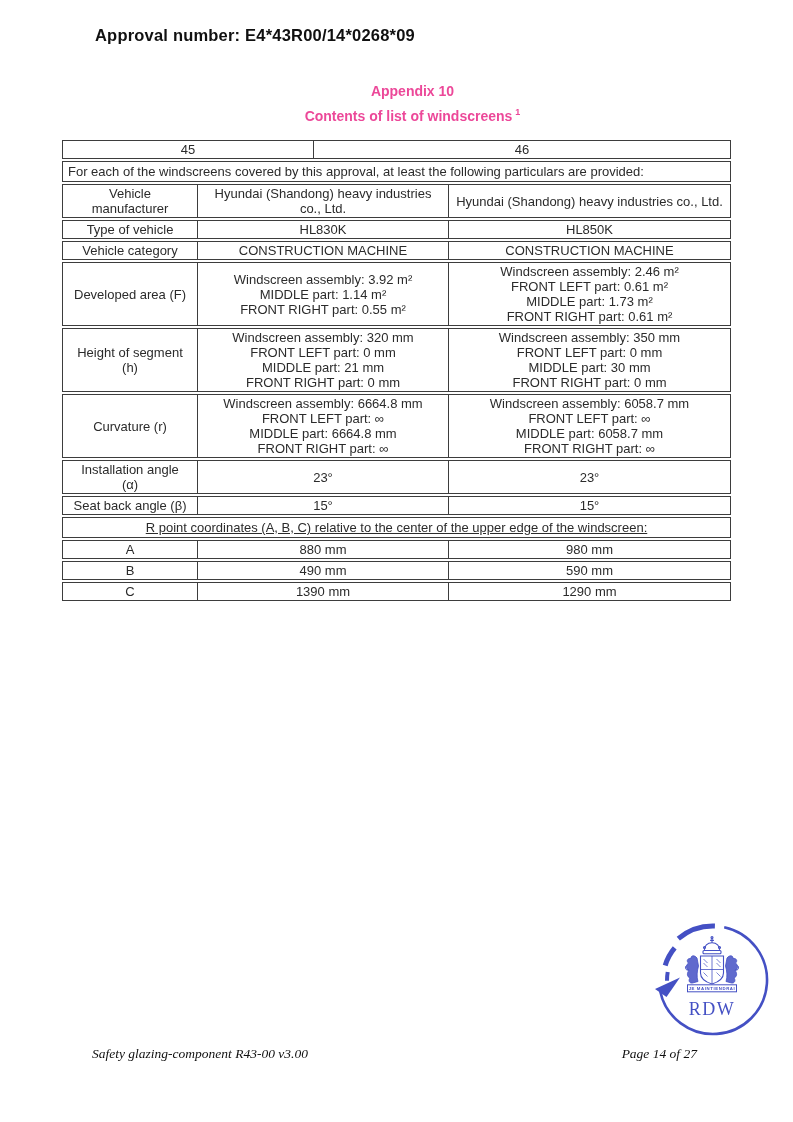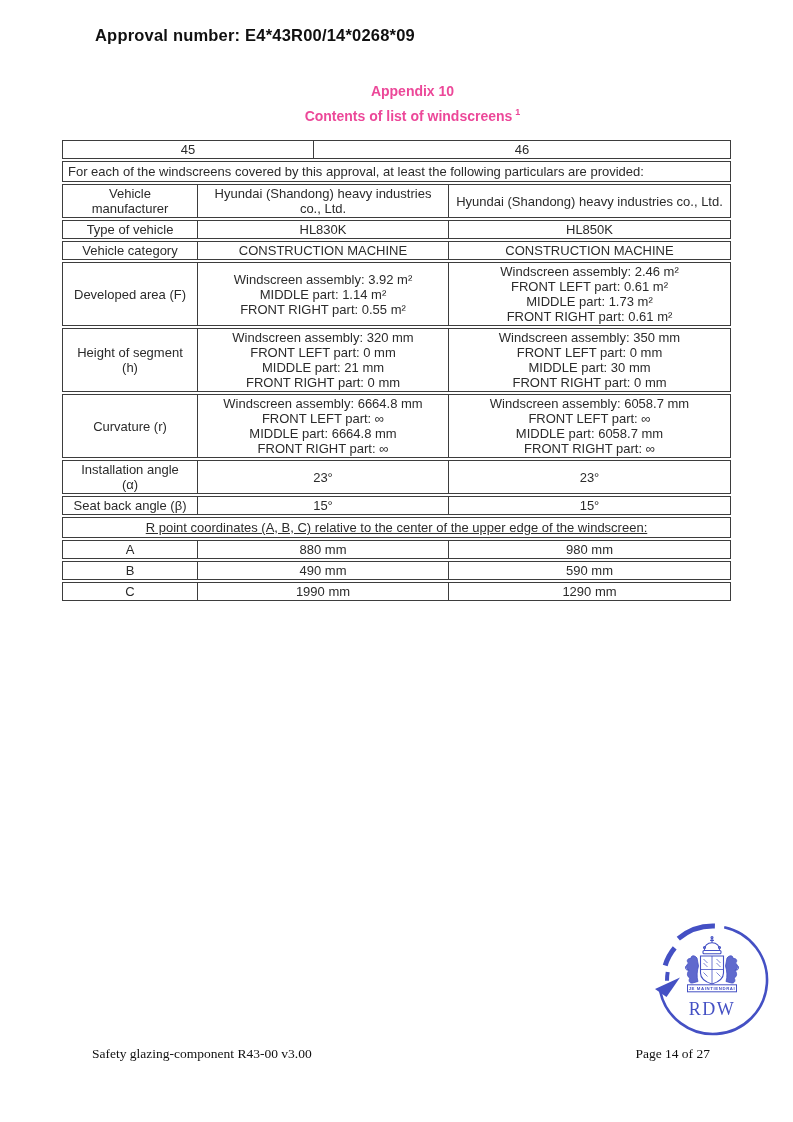--- a/index.html
+++ b/index.html
@@ -33,23 +33,23 @@
   .t-span {
     box-sizing: border-box; width: 100%; font-size: 13px; line-height: 15px;
     padding: 2px 5px; color: #2b2b2b;
   }
   .t-span.left { text-align: left; }
   .t-span.center { text-align: center; text-decoration: underline; }
 
   .logo { position: absolute; left: 653px; top: 921px; width: 118px; height: 118px; }
 
   .footer {
-    position: absolute; left: 92px; right: 83px; top: 1046px;
+    position: absolute; left: 92px; right: 96px; top: 1046px;
     display: flex; justify-content: space-between;
-    font-family: "Liberation Serif", serif; 
+    font-family: "Liberation Serif", serif; font-style: italic;
     font-size: 13.5px; color: #101010;
   }
 </style>
 </head>
 <body>
 
 <div class="page">
 
   <div class="approval">Approval number: E4*43R00/14*0268*09</div>
 
@@ -179,21 +179,21 @@
         <div class="t-cell t-c45">
           <div>490 mm</div>
         </div>
         <div class="t-cell t-c46">
           <div>590 mm</div>
         </div>
       </div>
       <div class="t-row">
         <div class="t-cell t-label">C</div>
         <div class="t-cell t-c45">
-          <div>1990 mm</div>
+          <div>1390 mm</div>
         </div>
         <div class="t-cell t-c46">
           <div>1290 mm</div>
         </div>
       </div>
     </div>
 
   <svg class="logo" viewBox="0 0 118 118" xmlns="http://www.w3.org/2000/svg">
     <path d="M 71.2 6.2 A 54 54 0 1 1 7.2 70.2" fill="none" stroke="var(--logo-color)" stroke-width="2.6"></path>
     <g stroke="var(--logo-color)" fill="none">

